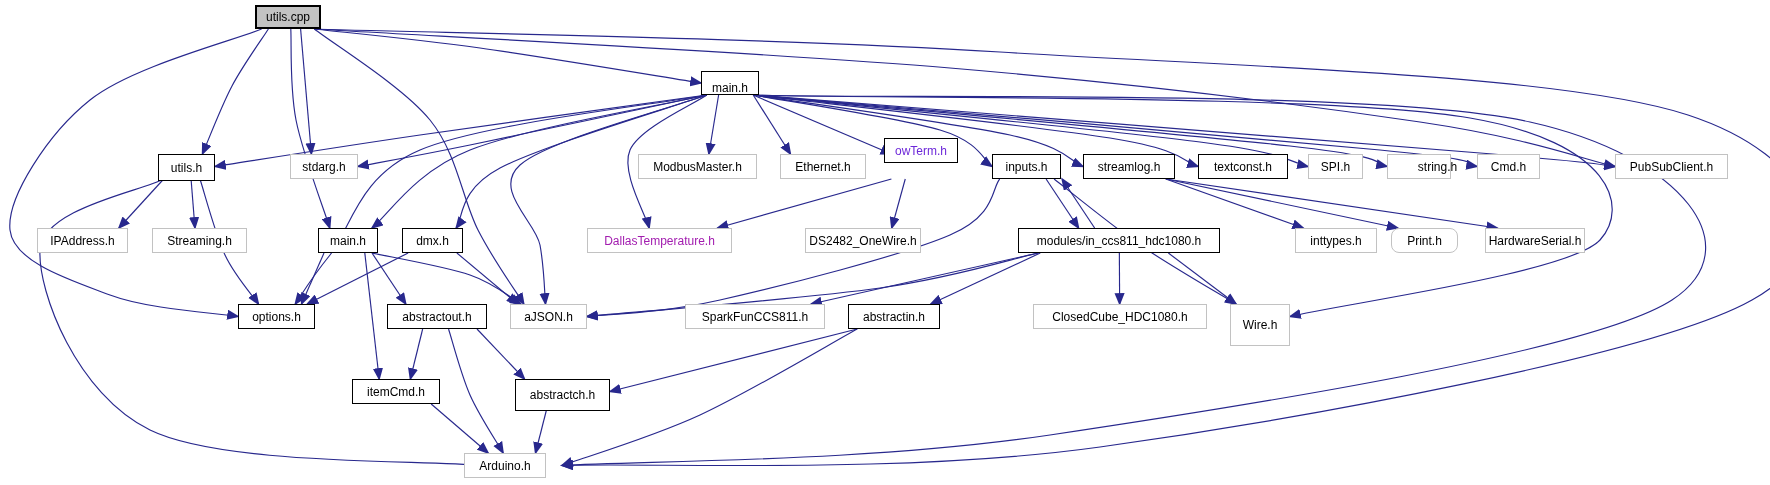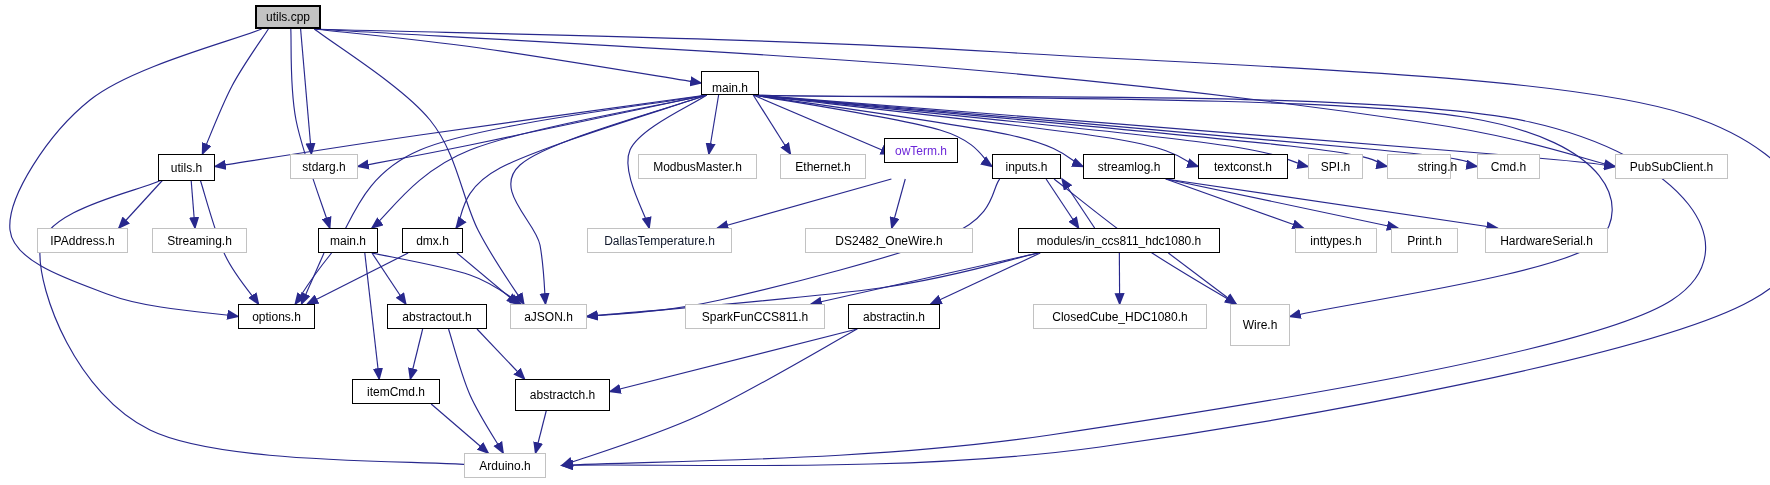--- a/index.html
+++ b/index.html
@@ -137,36 +137,36 @@
       </div>
       <div class="node external" style="left: 152px; top: 228px; width: 95px; height: 25px; border-color: rgb(194, 194, 194); color: rgb(0, 0, 0);">
         <span>Streaming.h</span>
       </div>
       <div class="node internal" style="left: 318px; top: 228px; width: 60px; height: 25px; border-color: rgb(0, 0, 0); color: rgb(0, 0, 0);">
         <span>main.h</span>
       </div>
       <div class="node internal" style="left: 402px; top: 228px; width: 61px; height: 25px; border-color: rgb(0, 0, 0); color: rgb(0, 0, 0);">
         <span>dmx.h</span>
       </div>
-      <div class="node external" style="left: 587px; top: 228px; width: 145px; height: 25px; border-color: rgb(194, 194, 194); color: #0f172a;">
+      <div class="node external" style="left: 587px; top: 228px; width: 145px; height: 25px; border-color: rgb(194, 194, 194); color: #a21caf;">
         <span>DallasTemperature.h</span>
       </div>
-      <div class="node external" style="left: 805px; top: 228px; width: 168px; height: 25px; border-color: rgb(194, 194, 194); color: rgb(0, 0, 0);">
+      <div class="node external" style="left: 805px; top: 228px; width: 116px; height: 25px; border-color: rgb(194, 194, 194); color: rgb(0, 0, 0);">
         <span>DS2482_OneWire.h</span>
       </div>
       <div class="node internal" style="left: 1018px; top: 228px; width: 202px; height: 25px; border-color: rgb(0, 0, 0); color: rgb(0, 0, 0);">
         <span>modules/in_ccs811_hdc1080.h</span>
       </div>
       <div class="node external" style="left: 1295px; top: 228px; width: 82px; height: 25px; border-color: rgb(194, 194, 194); color: rgb(0, 0, 0);">
         <span>inttypes.h</span>
       </div>
-      <div class="node external" style="left: 1391px; top: 228px; width: 67px; height: 25px; border-color: rgb(194, 194, 194); color: rgb(0, 0, 0);">
+      <div class="node external" style="left: 1391px; top: 228px; width: 67px; height: 25px; border-color: rgb(194, 194, 194); color: rgb(0, 0, 0); border-radius: 8px;">
         <span>Print.h</span>
       </div>
-      <div class="node external" style="left: 1485px; top: 228px; width: 123px; height: 25px; border-color: rgb(194, 194, 194); color: rgb(0, 0, 0);">
+      <div class="node external" style="left: 1485px; top: 228px; width: 100px; height: 25px; border-color: rgb(194, 194, 194); color: rgb(0, 0, 0);">
         <span>HardwareSerial.h</span>
       </div>
       <div class="node internal" style="left: 238px; top: 304px; width: 77px; height: 25px; border-color: rgb(0, 0, 0); color: rgb(0, 0, 0);">
         <span>options.h</span>
       </div>
       <div class="node internal" style="left: 387px; top: 304px; width: 100px; height: 25px; border-color: rgb(0, 0, 0); color: rgb(0, 0, 0);">
         <span>abstractout.h</span>
       </div>
       <div class="node external" style="left: 510px; top: 304px; width: 77px; height: 25px; border-color: rgb(194, 194, 194); color: rgb(0, 0, 0);">
         <span>aJSON.h</span>

